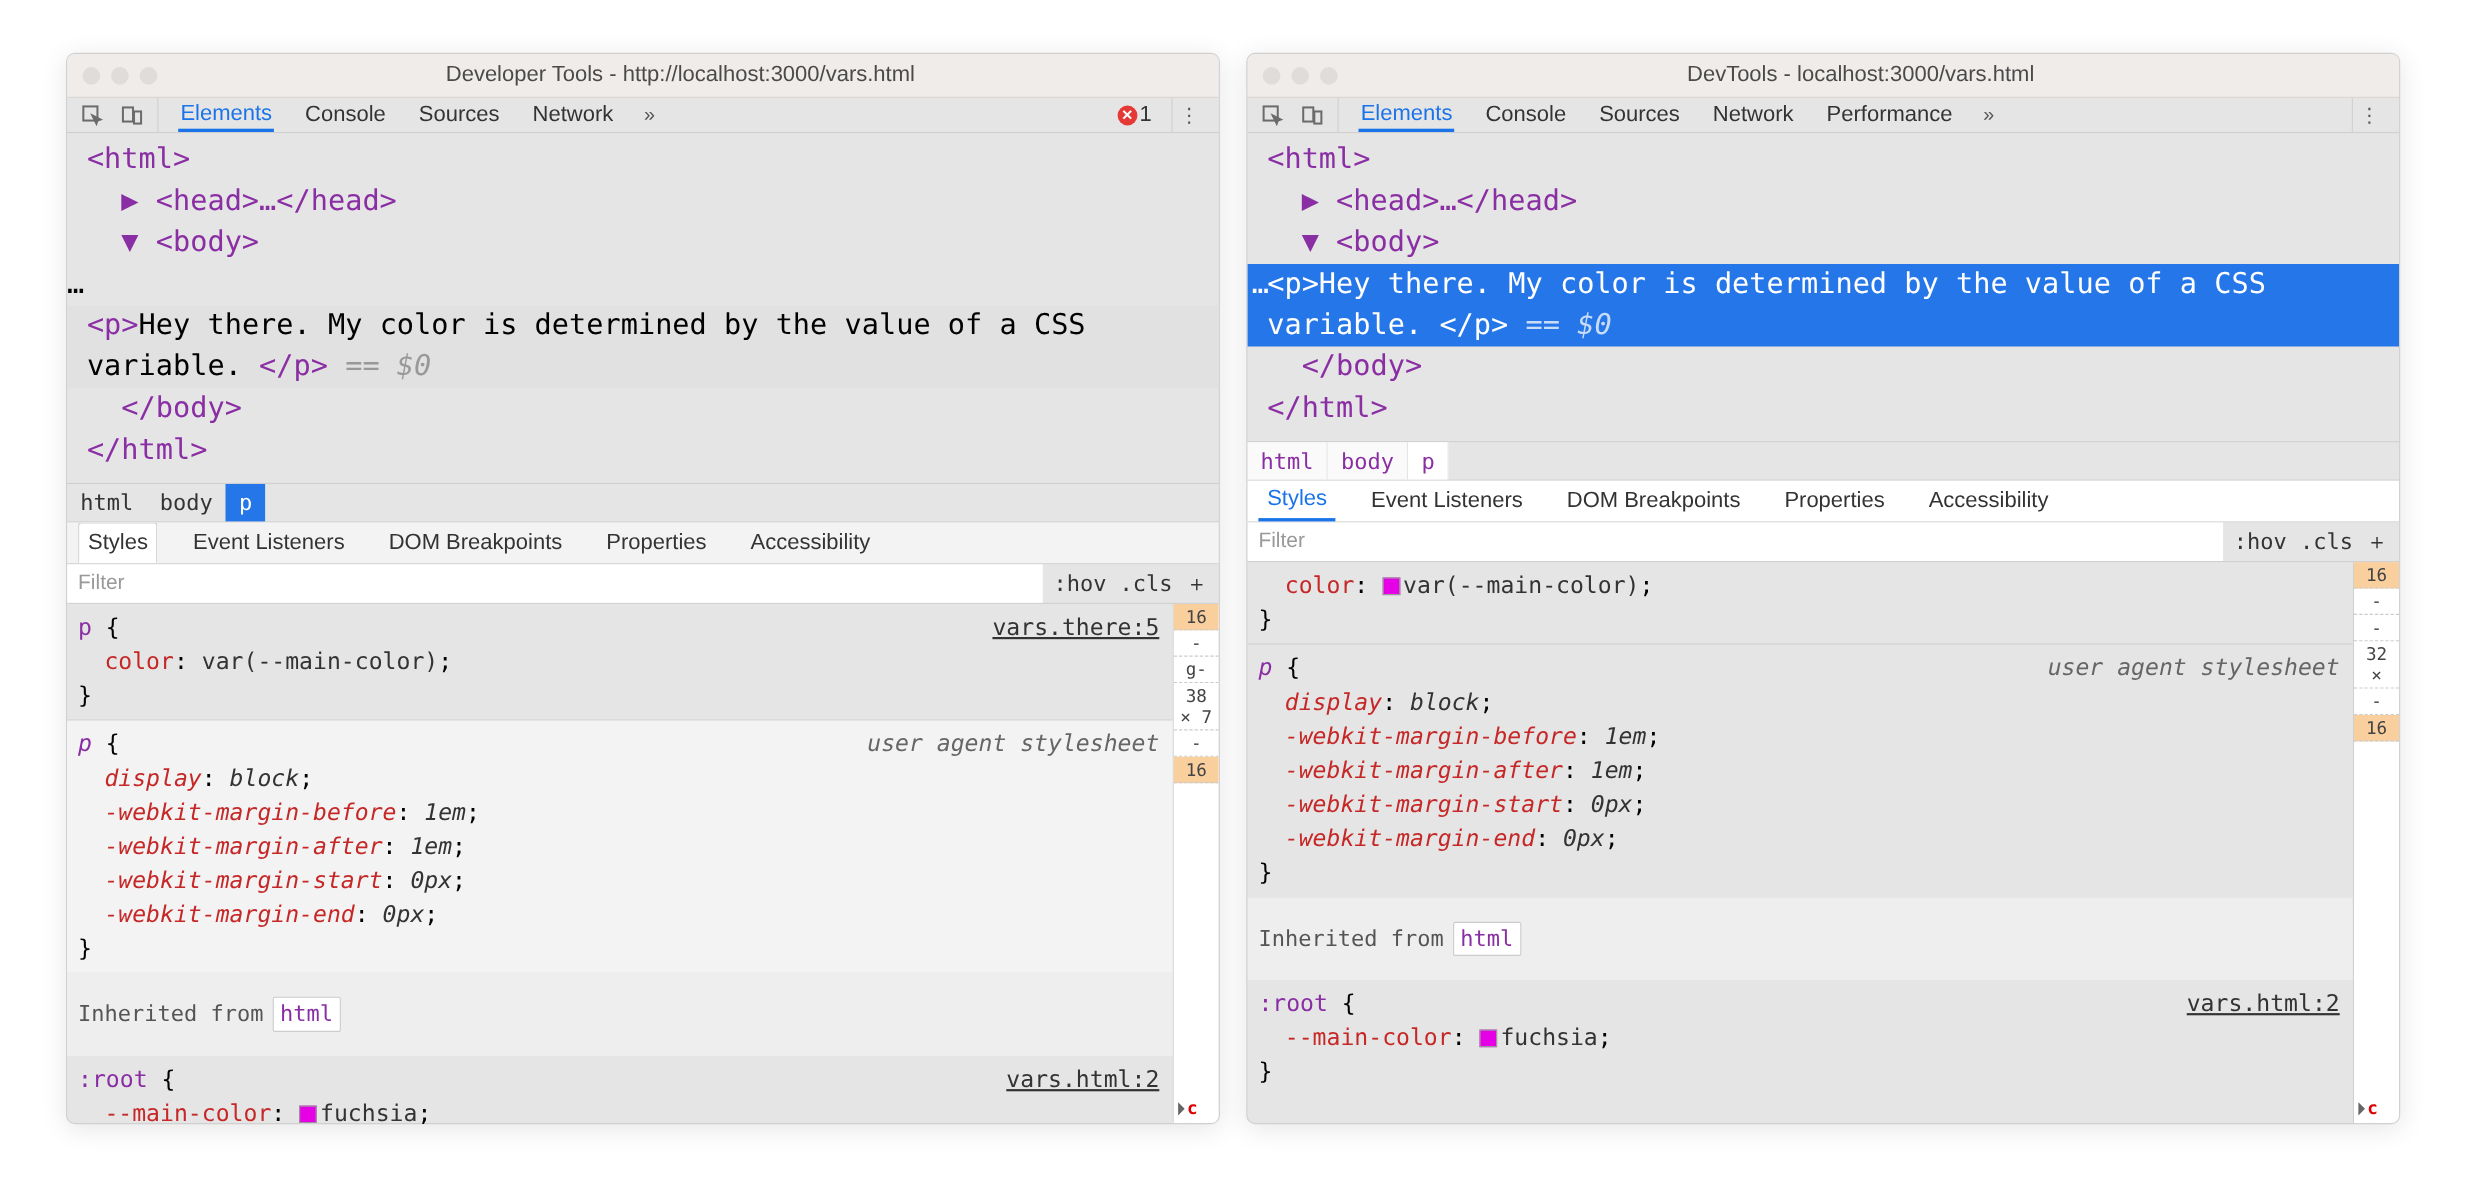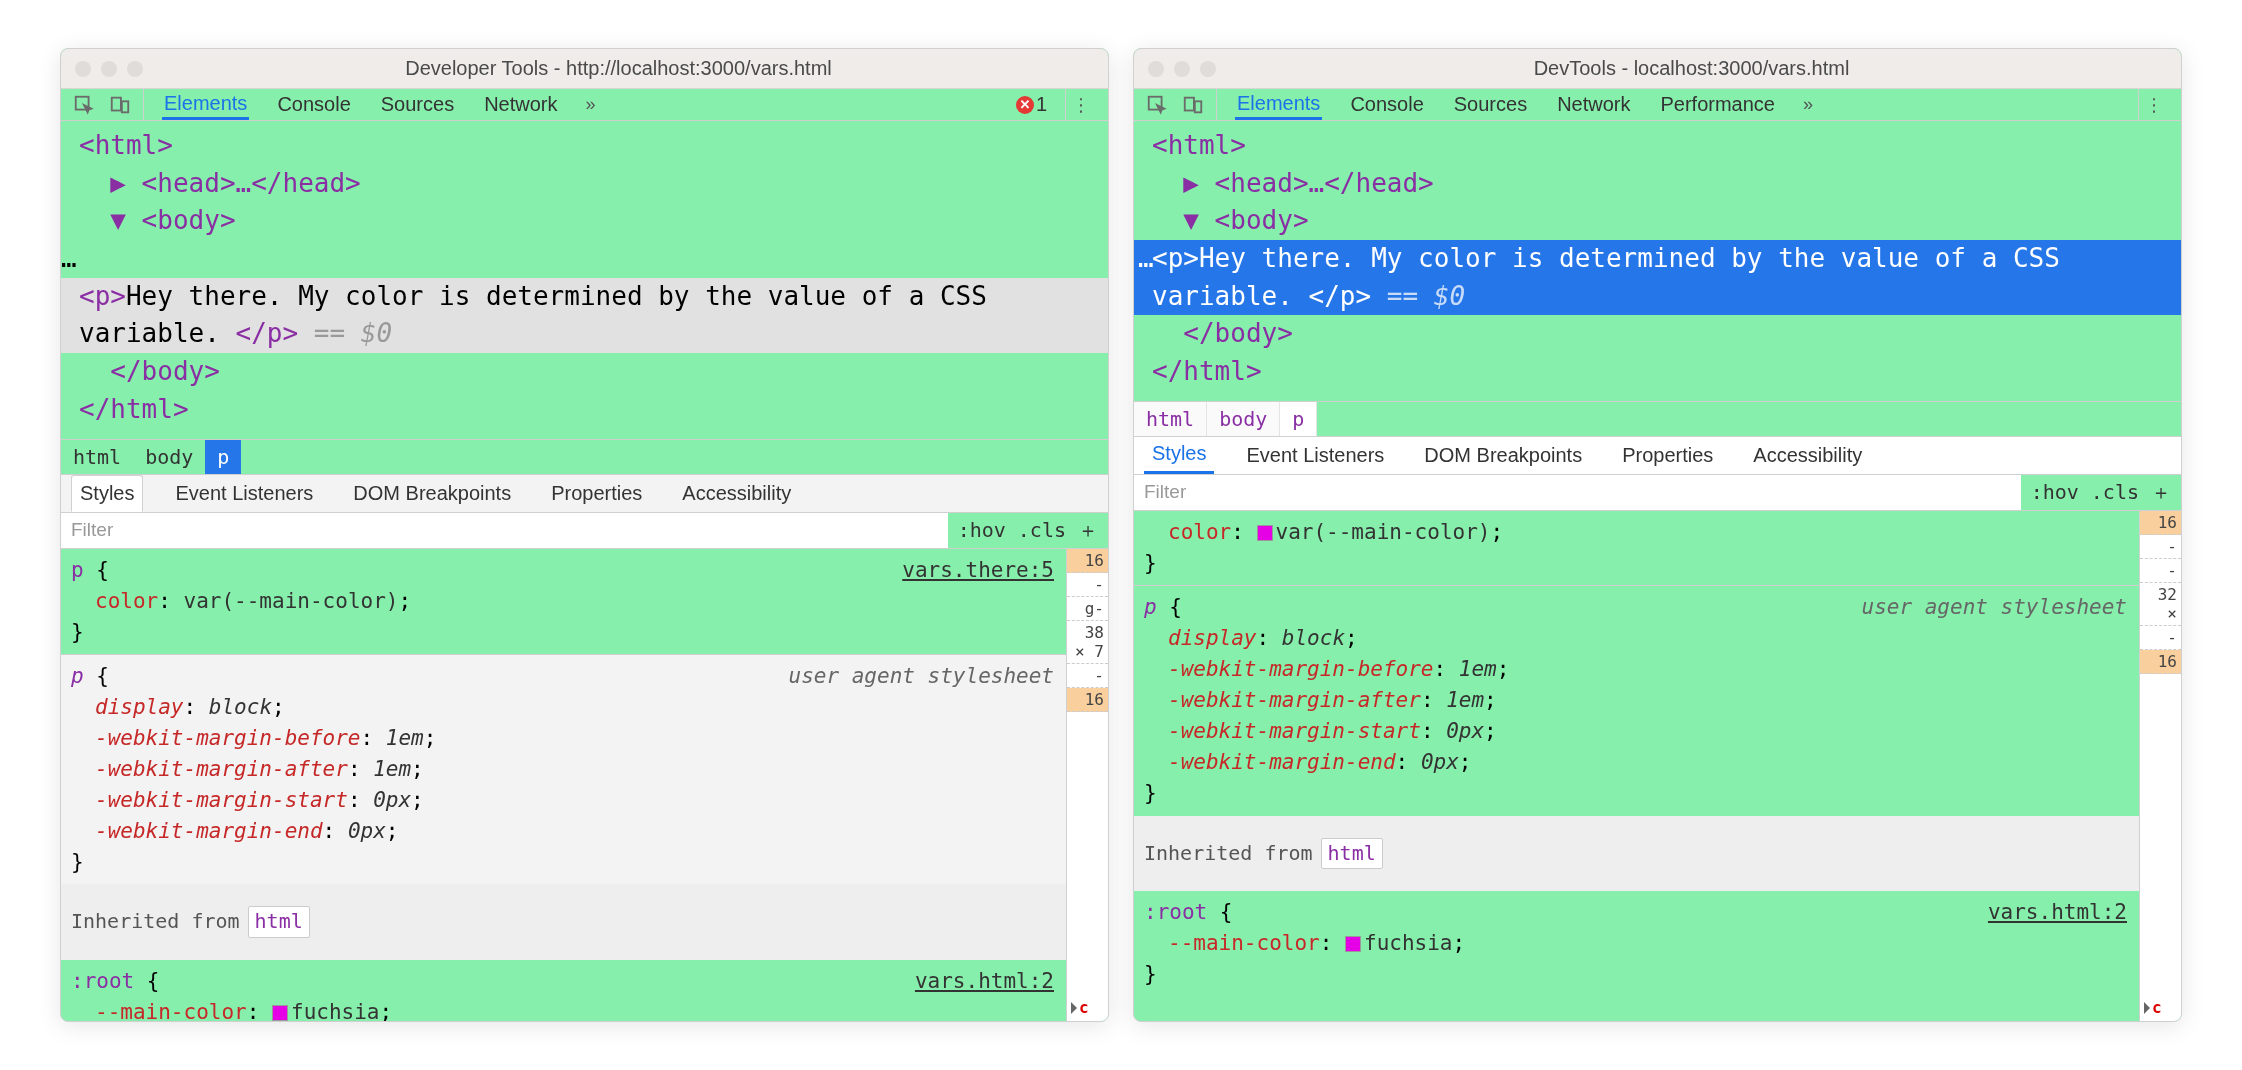--- a/index.html
+++ b/index.html
@@ -12,21 +12,21 @@
   gap: 24px;
   padding: 48px 60px;
 }
 .window {
   flex: 1;
   border: 1px solid #d0d0d0;
   border-radius: 8px;
   box-shadow: 0 4px 24px rgba(0,0,0,0.10);
   display: flex;
   flex-direction: column;
-  background: #86efac;
+  background: #e5e5e5;
   overflow: hidden;
   font-size: 20px;
 }
 .titlebar {
   height: 40px;
   background: #efece9;
   display: flex;
   align-items: center;
   padding: 0 14px;
   border-bottom: 1px solid #d8d5d2;
@@ -122,21 +122,21 @@
 .inh .tagchip{ background:#fff; border:1px solid #ccc; padding:0 6px; color:#8a2ea4; border-radius:2px;}
 .ruler{
   width:42px;
   border-left:1px solid #d0d0d0;
   background:#fff;
   font-family:ui-monospace,Menlo,monospace;
   font-size:16px;
   display:flex;
   flex-direction:column;
 }
-.ruler .rrow{ border-bottom:1px dashed #ccc; padding:2px 4px; text-align:right; color:#444;}
+.ruler .rrow{ border-bottom:1px dashed #ccc; padding:2px 4px; text-align:center; color:#444;}
 .ruler .hl{ background:#f9cf9e;}
 .ruler .bot{ margin-top:auto; display:flex; align-items:center; gap:2px; padding:4px;}
 .triR{ display:inline-block; width:0;height:0;border-top:6px solid transparent;border-bottom:6px solid transparent;border-left:6px solid #666;}
 .red{ color:#d00; font-weight:700;}
 .divider{ height:1px; background:#d0d0d0;}
 </style>
 </head>
 <body>
 
 <div class="window">

